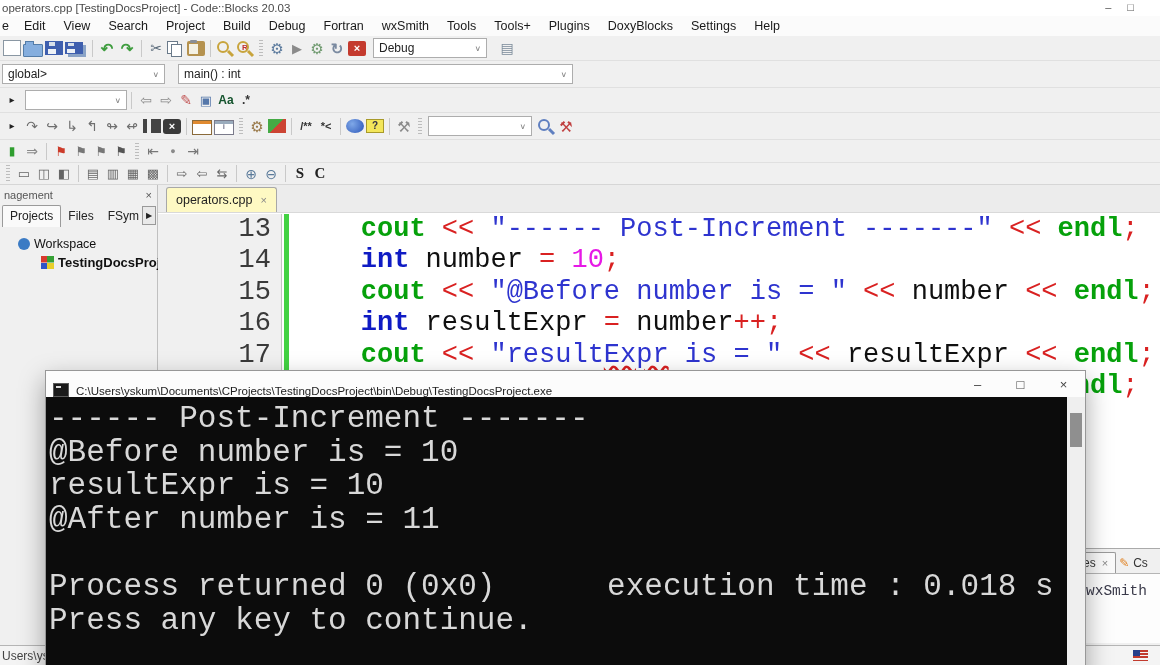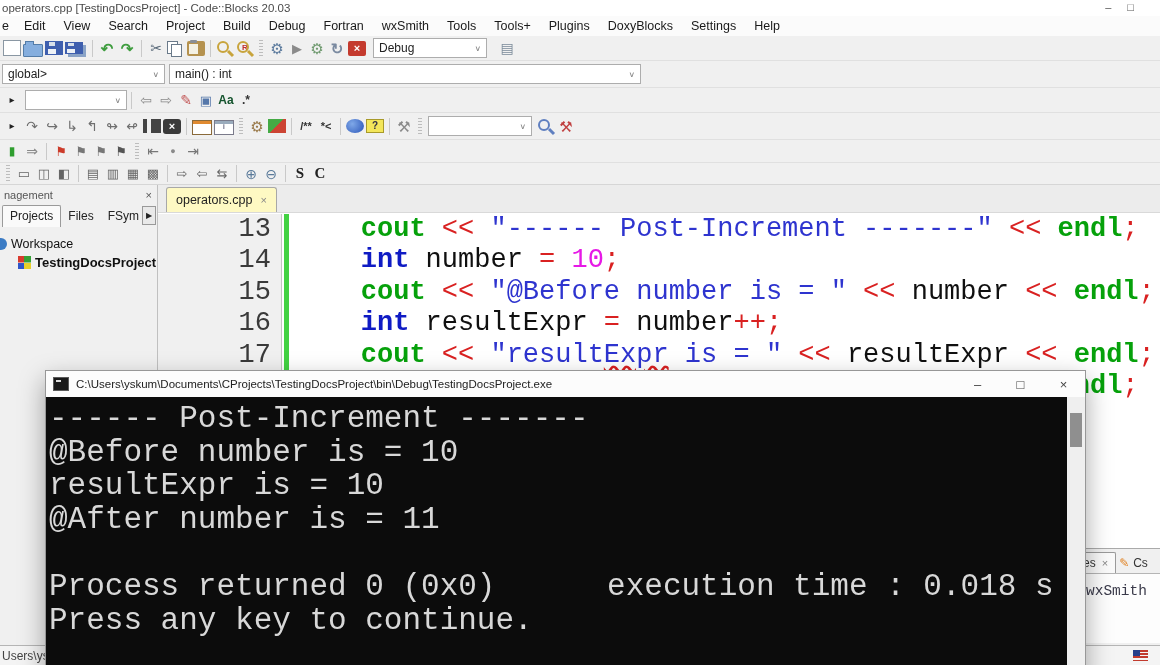--- a/index.html
+++ b/index.html
@@ -67,21 +67,21 @@
 
   
   #mgmt{position:absolute;left:0;top:185px;width:158px;bottom:0;background:#f0f0f0;border-right:1px solid #c0c0c0;box-sizing:border-box;z-index:1;}
   .mg-head{height:17px;display:flex;align-items:center;justify-content:space-between;font-size:11px;color:#555;padding:1px 5px 0 4px;}
   .mg-head .x{color:#555;font-size:11px;}
   .mg-tabs{height:24px;display:flex;align-items:flex-end;padding-left:2px;position:relative;}
   .mg-tab{font-size:12px;color:#222;padding:3px 7px 4px;}
   .mg-tab.active{background:#fafafa;border:1px solid #9a9a9a;border-bottom:none;border-radius:2px 2px 0 0;}
   .mg-overflow{position:absolute;right:1px;top:3px;width:12px;height:17px;border:1px solid #999;background:#e9e9e9;
                display:flex;align-items:center;justify-content:center;font-size:8px;color:#222;}
-  .mg-tree{padding-top:7px;}
+  .mg-tree{padding-top:7px;padding-left:23px;}
   .tree-row{display:flex;align-items:center;height:19px;font-size:12.5px;color:#111;white-space:nowrap;}
   .ic-wsicon{width:12px;height:12px;border-radius:50%;background:#3b7bc4;margin-left:-5px;margin-right:4px;flex:none;}
   .ic-proj{width:13px;height:13px;margin-left:18px;margin-right:4px;flex:none;
            background-image:linear-gradient(90deg,#d83a2e 50%,#35a035 50%),linear-gradient(90deg,#2f55c8 50%,#e8cf2a 50%);
            background-size:100% 50%,100% 50%;background-position:top,bottom;background-repeat:no-repeat;}
   .tree-row .bold{font-weight:bold;font-size:13px;}
 
   
   #editor{position:absolute;left:158px;top:185px;right:0;bottom:0;background:#fff;overflow:hidden;z-index:1;}
   .ed-tabs{height:28px;background:#ececec;display:flex;align-items:flex-end;padding-left:8px;border-bottom:1px solid #d9d9d9;box-sizing:border-box;}
@@ -118,21 +118,21 @@
   #statusbar{position:absolute;left:0;right:0;top:645px;height:20px;background:#f4f4f4;border-top:1px solid #b5b5b5;
              z-index:2;display:flex;align-items:center;justify-content:space-between;padding:0 6px 0 2px;
              font-size:12px;color:#444;box-sizing:border-box;}
   .flag{width:15px;height:11px;position:relative;flex:none;margin-right:6px;
         background:repeating-linear-gradient(to bottom,#c23b2e 0 1.6px,#f5f5f5 1.6px 3.2px);}
   .flag::before{content:"";position:absolute;left:0;top:0;width:7px;height:6px;background:#27408b;}
 
   
   #console{position:absolute;left:45px;top:370px;width:1041px;height:310px;z-index:10;background:#0c0c0c;
            border:1px solid #979797;box-shadow:0 10px 24px rgba(0,0,0,.35);box-sizing:border-box;}
-  .con-title{height:26px;background:#fcfcfc;display:flex;align-items:center;padding-left:7px;gap:7px;}
+  .con-title{height:26px;background:#fcfcfc;display:flex;align-items:flex-end;padding-left:7px;gap:7px;}
   .ic-console{width:14px;height:12px;background:#1a1a1a;border:1px solid #5a5a5a;position:relative;flex:none;}
   .ic-console::before{content:"";position:absolute;left:2px;top:2px;width:5px;height:2px;background:#ddd;}
   .con-title .t{font-size:11.5px;color:#222;flex:1;white-space:nowrap;overflow:hidden;}
   .con-btns{display:flex;}
   .con-btn{width:43px;height:26px;display:flex;align-items:center;justify-content:center;font-size:13px;color:#444;}
   .con-body{position:absolute;left:0;top:26px;right:0;bottom:0;background:#0c0c0c;}
   #conLines{padding:5px 0 0 3px;font-family:"Liberation Mono",monospace;font-size:31px;line-height:33.7px;
             color:#d8d8d8;white-space:pre;}
   .con-line{height:33.7px;}
   .con-scroll{position:absolute;right:0;top:0;width:18px;bottom:0;background:#efefef;}
@@ -197,21 +197,21 @@
     </span>
     <span class="tb-group" style="margin-left:10px;">
         <span class="tbi" style="color: rgb(122, 138, 153); font-size: 14px;">▤</span>
       </span>
   </div>
   <div class="tb-row" id="tbrow2">
     <span class="combo" style="width:163px;margin-left:0;">
       <span>global&gt;</span>
         <span class="arr">∨</span>
     </span>
-    <span class="combo" style="width:472px;margin-left:4px;text-align:center;">
+    <span class="combo" style="width:395px;margin-left:13px;text-align:center;">
       <span>main() : int</span>
         <span class="arr">∨</span>
     </span>
   </div>
   <div class="tb-row" id="tbrow3">
     <span class="tb-group">
         <span class="tbi" style="color: rgb(34, 34, 34); font-size: 10px;">▸</span>
       </span>
     <span class="combo" style="width:102px;margin-left:3px;">
       <span></span>

